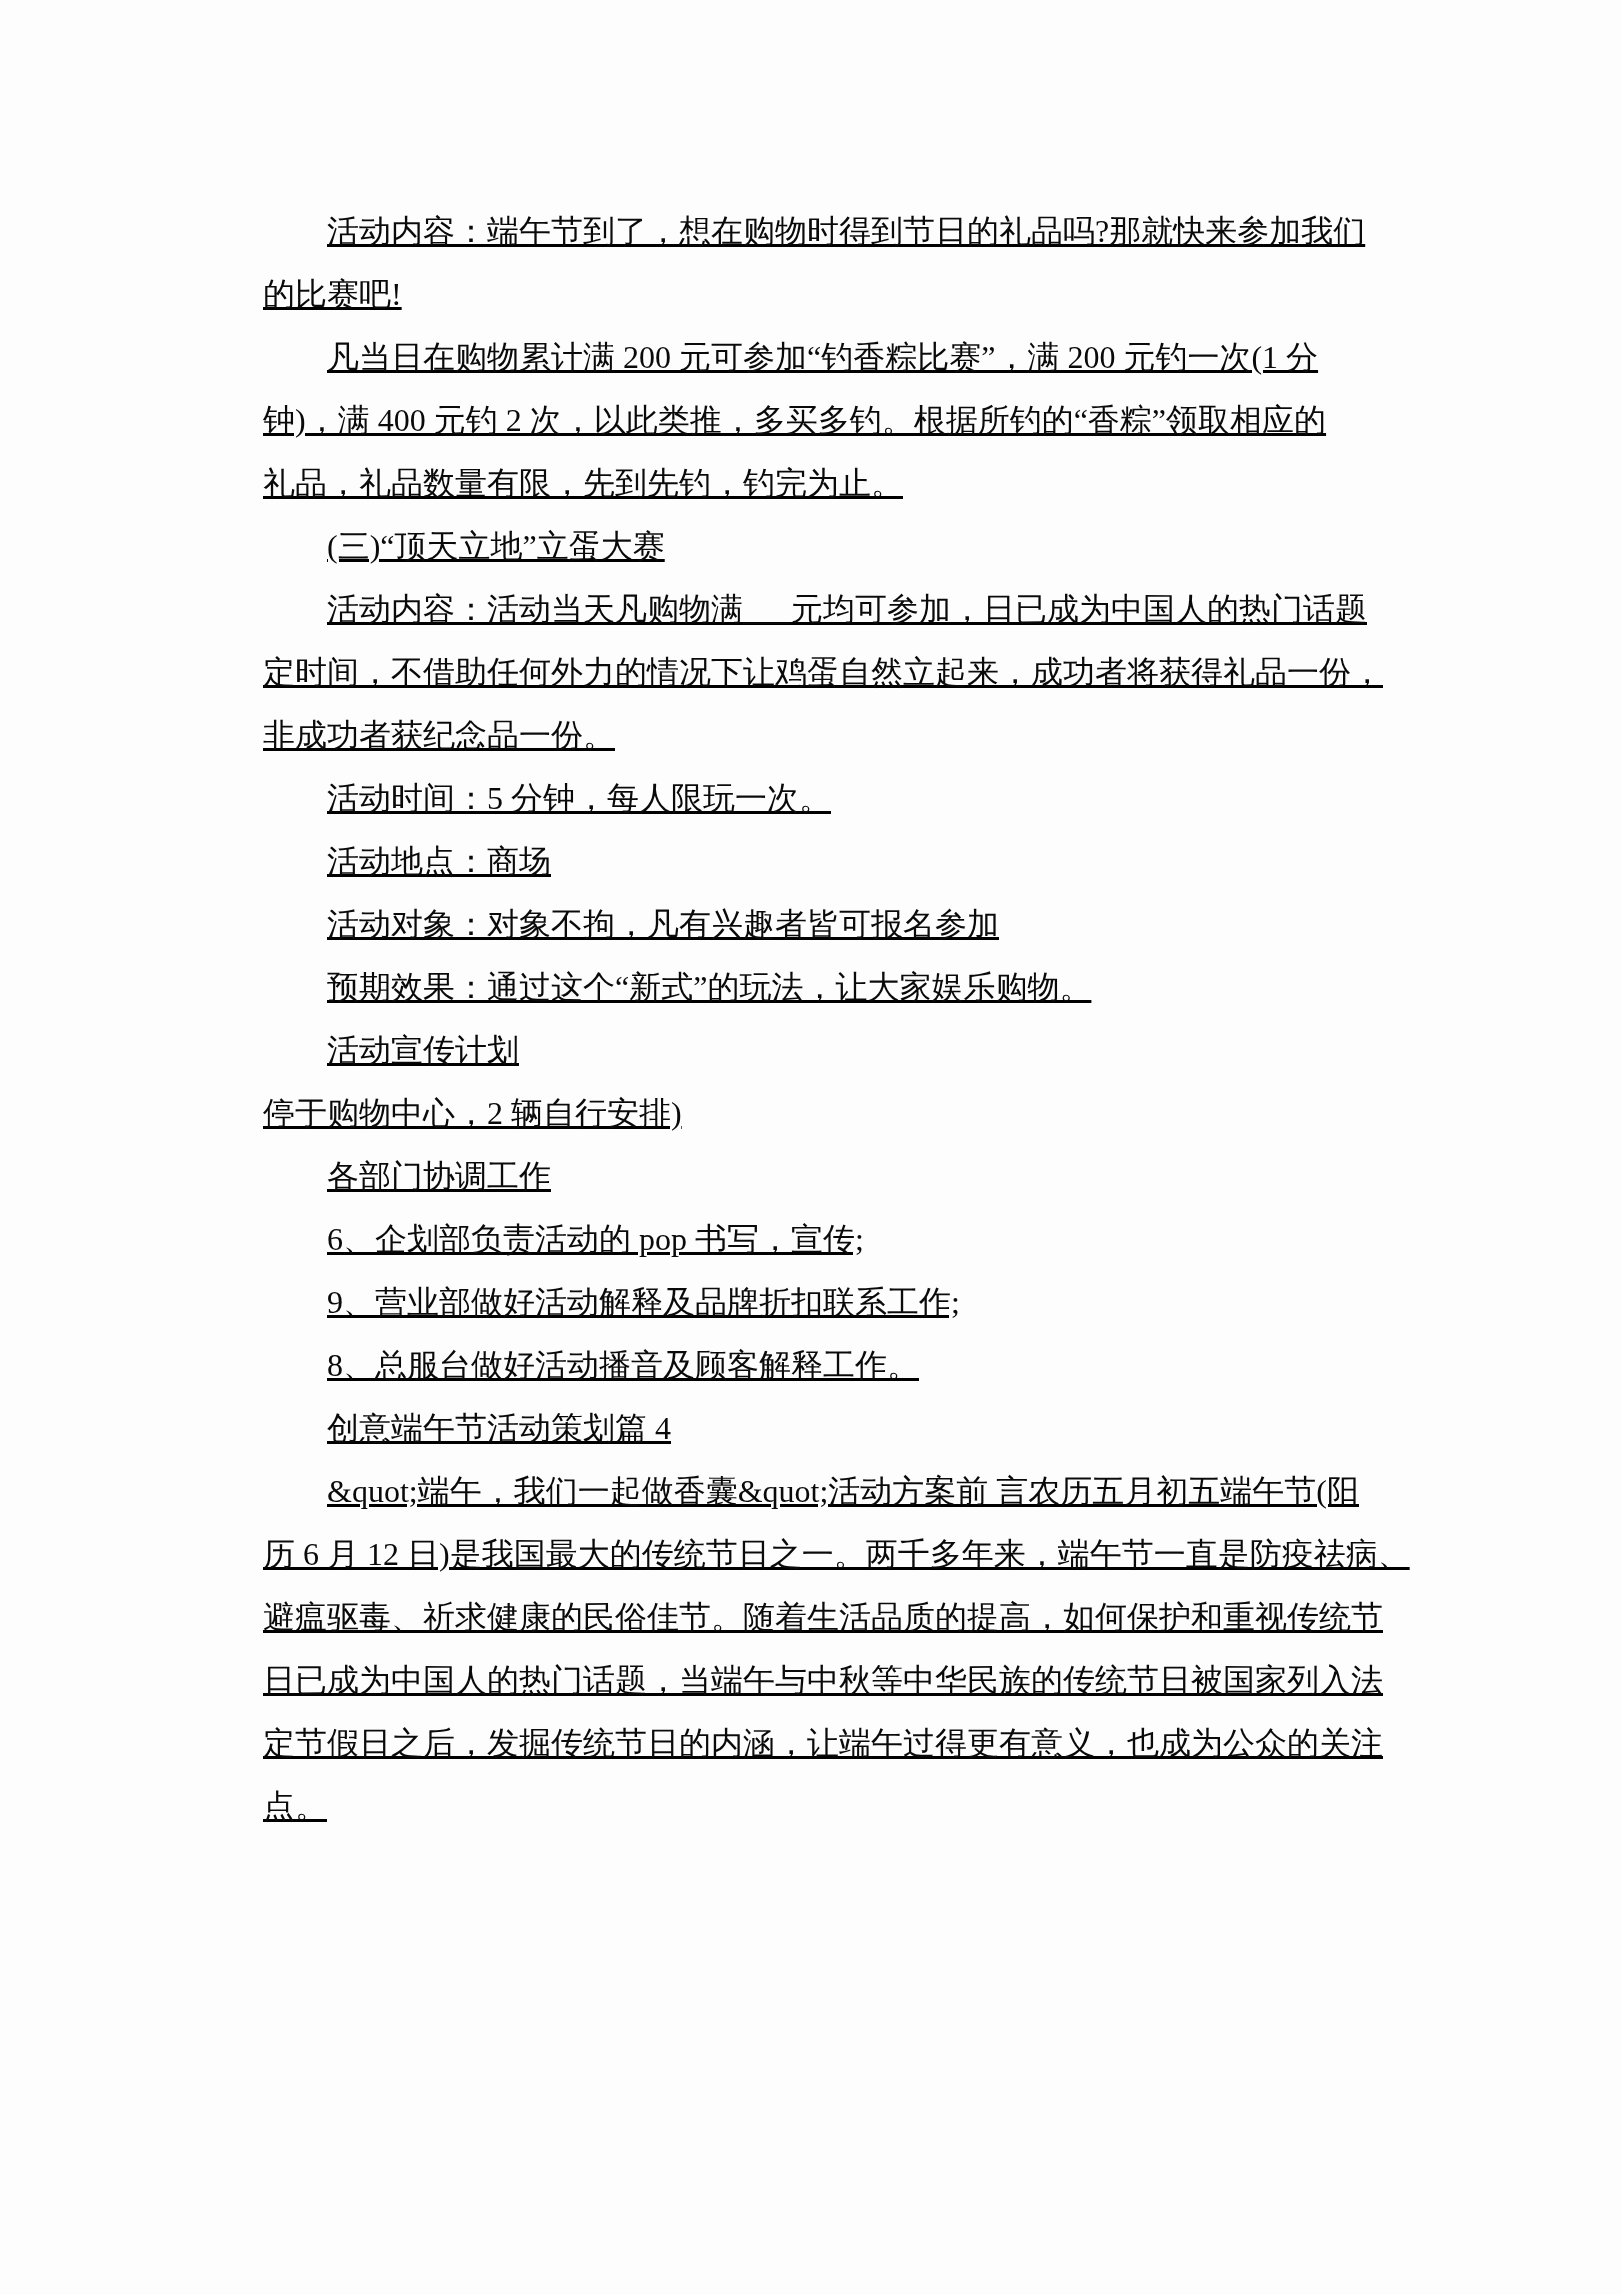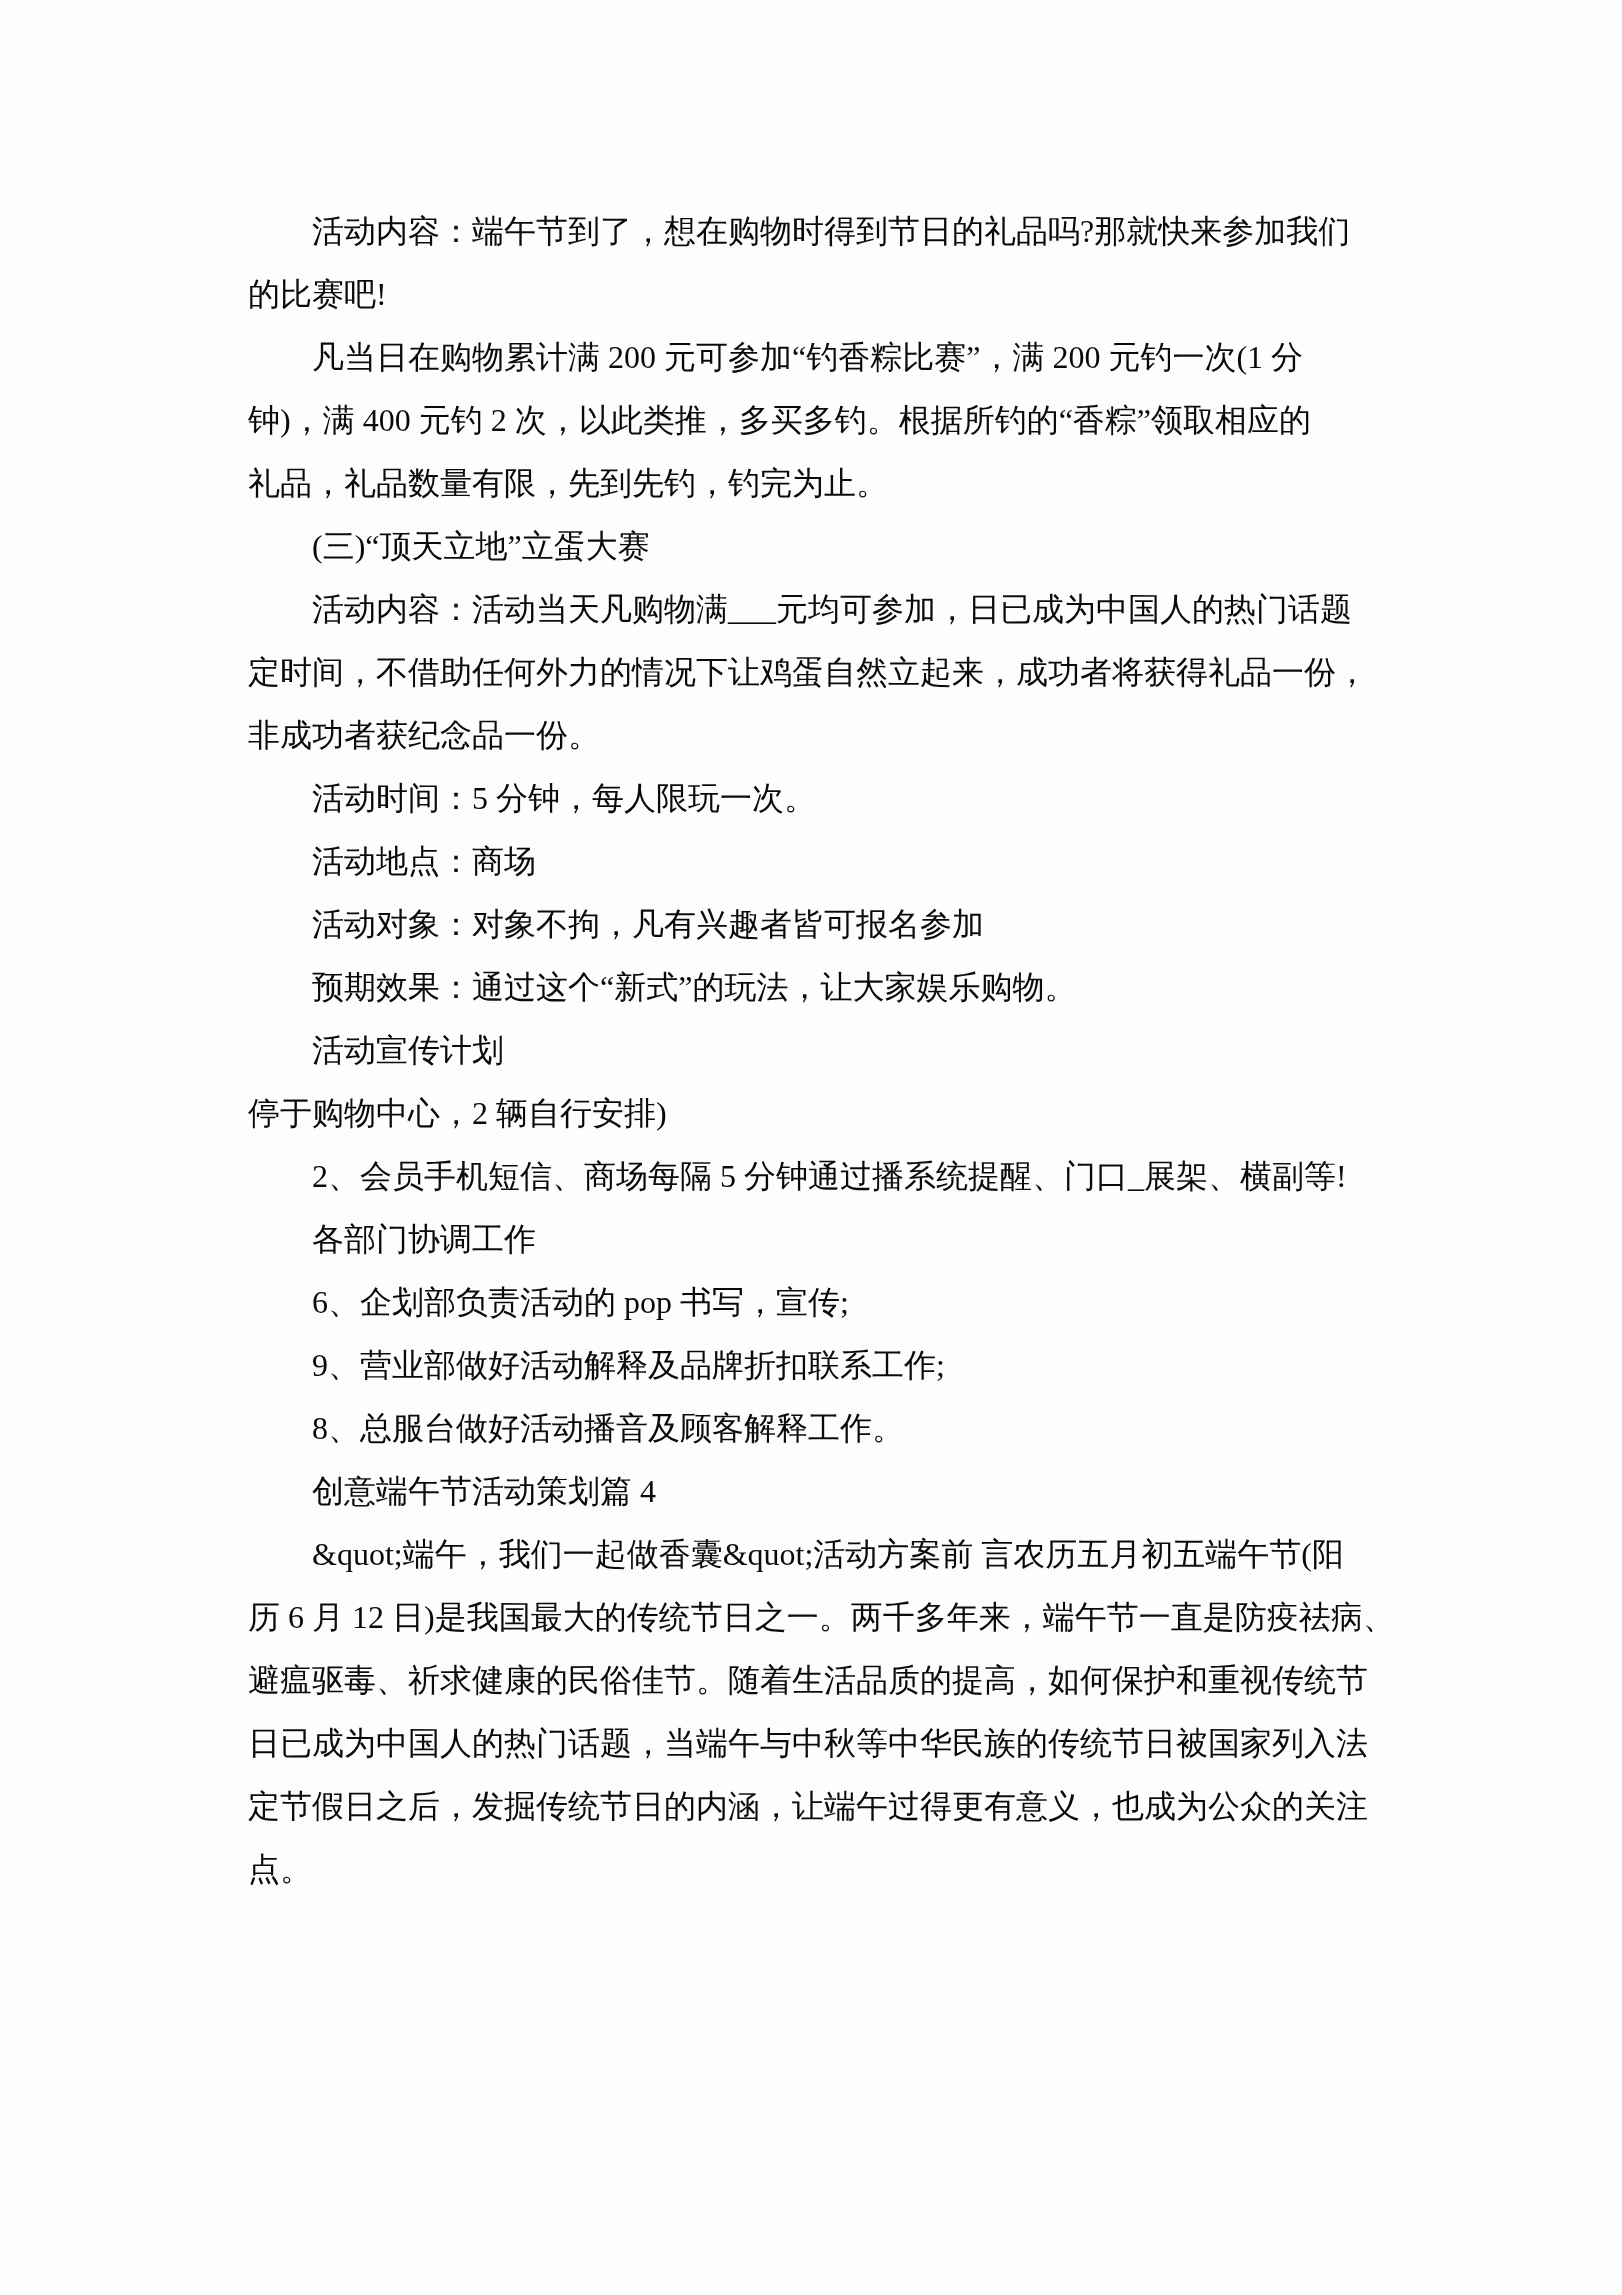--- a/index.html
+++ b/index.html
@@ -9,23 +9,24 @@
   }
   .page {
     position: relative;
     width: 1623px;
     height: 2295px;
     background: #fdfdfd;
     overflow: hidden;
   }
   .text-block {
     position: absolute;
-    left: 248px;
+    left: 263px;
     top: 200px;
     width: 1135px;
+    text-decoration: underline;
   }
   .line {
     font-family: "Liberation Serif", "DejaVu Serif", serif;
     font-size: 32px;
     line-height: 63px;
     height: 63px;
     color: #0a0a0a;
     white-space: nowrap;
     text-align: left;
   }
@@ -46,21 +47,20 @@
       <div class="line indent">(三)“顶天立地”立蛋大赛</div>
       <div class="line indent">活动内容：活动当天凡购物满___元均可参加，日已成为中国人的热门话题</div>
       <div class="line">定时间，不借助任何外力的情况下让鸡蛋自然立起来，成功者将获得礼品一份，</div>
       <div class="line">非成功者获纪念品一份。</div>
       <div class="line indent">活动时间：5 分钟，每人限玩一次。</div>
       <div class="line indent">活动地点：商场</div>
       <div class="line indent">活动对象：对象不拘，凡有兴趣者皆可报名参加</div>
       <div class="line indent">预期效果：通过这个“新式”的玩法，让大家娱乐购物。</div>
       <div class="line indent">活动宣传计划</div>
       <div class="line">停于购物中心，2 辆自行安排)</div>
-      <div class="line indent">2、会员手机短信、商场每隔 5 分钟通过播系统提醒、门口_展架、横副等!</div>
       <div class="line indent">各部门协调工作</div>
       <div class="line indent">6、企划部负责活动的 pop 书写，宣传;</div>
       <div class="line indent">9、营业部做好活动解释及品牌折扣联系工作;</div>
       <div class="line indent">8、总服台做好活动播音及顾客解释工作。</div>
       <div class="line indent">创意端午节活动策划篇 4</div>
       <div class="line indent">&amp;quot;端午，我们一起做香囊&amp;quot;活动方案前 言农历五月初五端午节(阳</div>
       <div class="line">历 6 月 12 日)是我国最大的传统节日之一。两千多年来，端午节一直是防疫祛病、</div>
       <div class="line">避瘟驱毒、祈求健康的民俗佳节。随着生活品质的提高，如何保护和重视传统节</div>
       <div class="line">日已成为中国人的热门话题，当端午与中秋等中华民族的传统节日被国家列入法</div>
       <div class="line">定节假日之后，发掘传统节日的内涵，让端午过得更有意义，也成为公众的关注</div>

